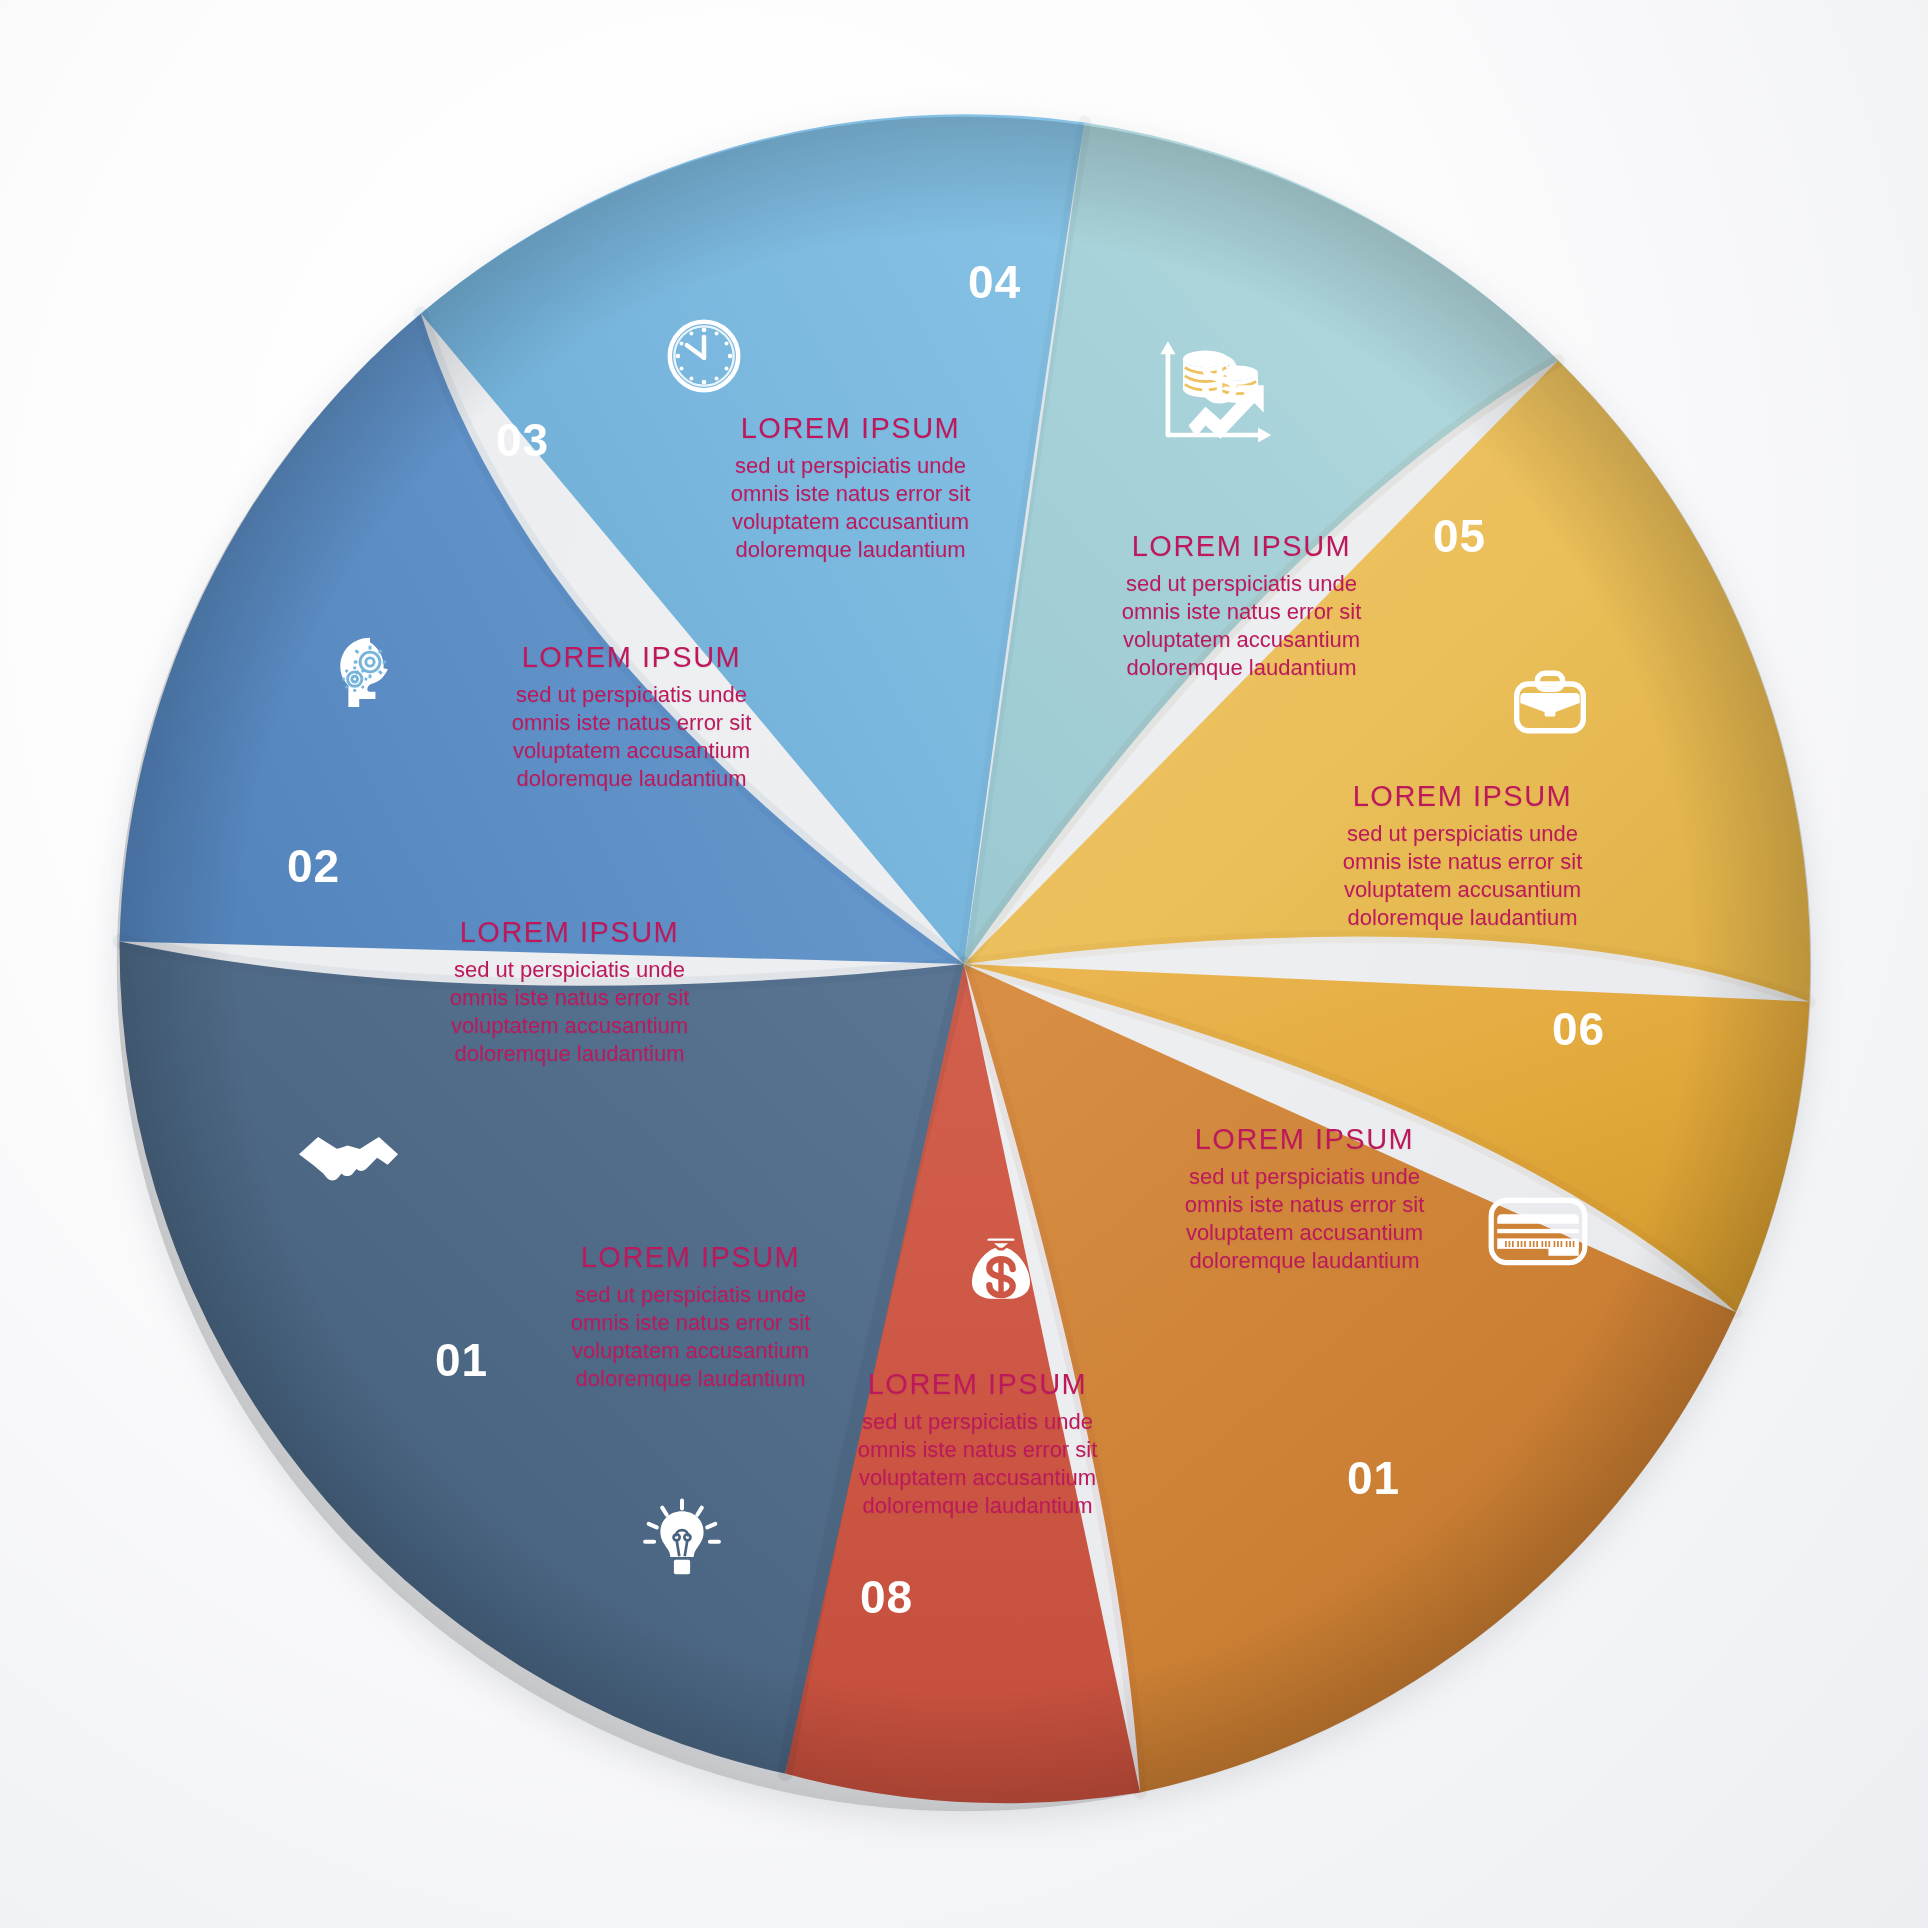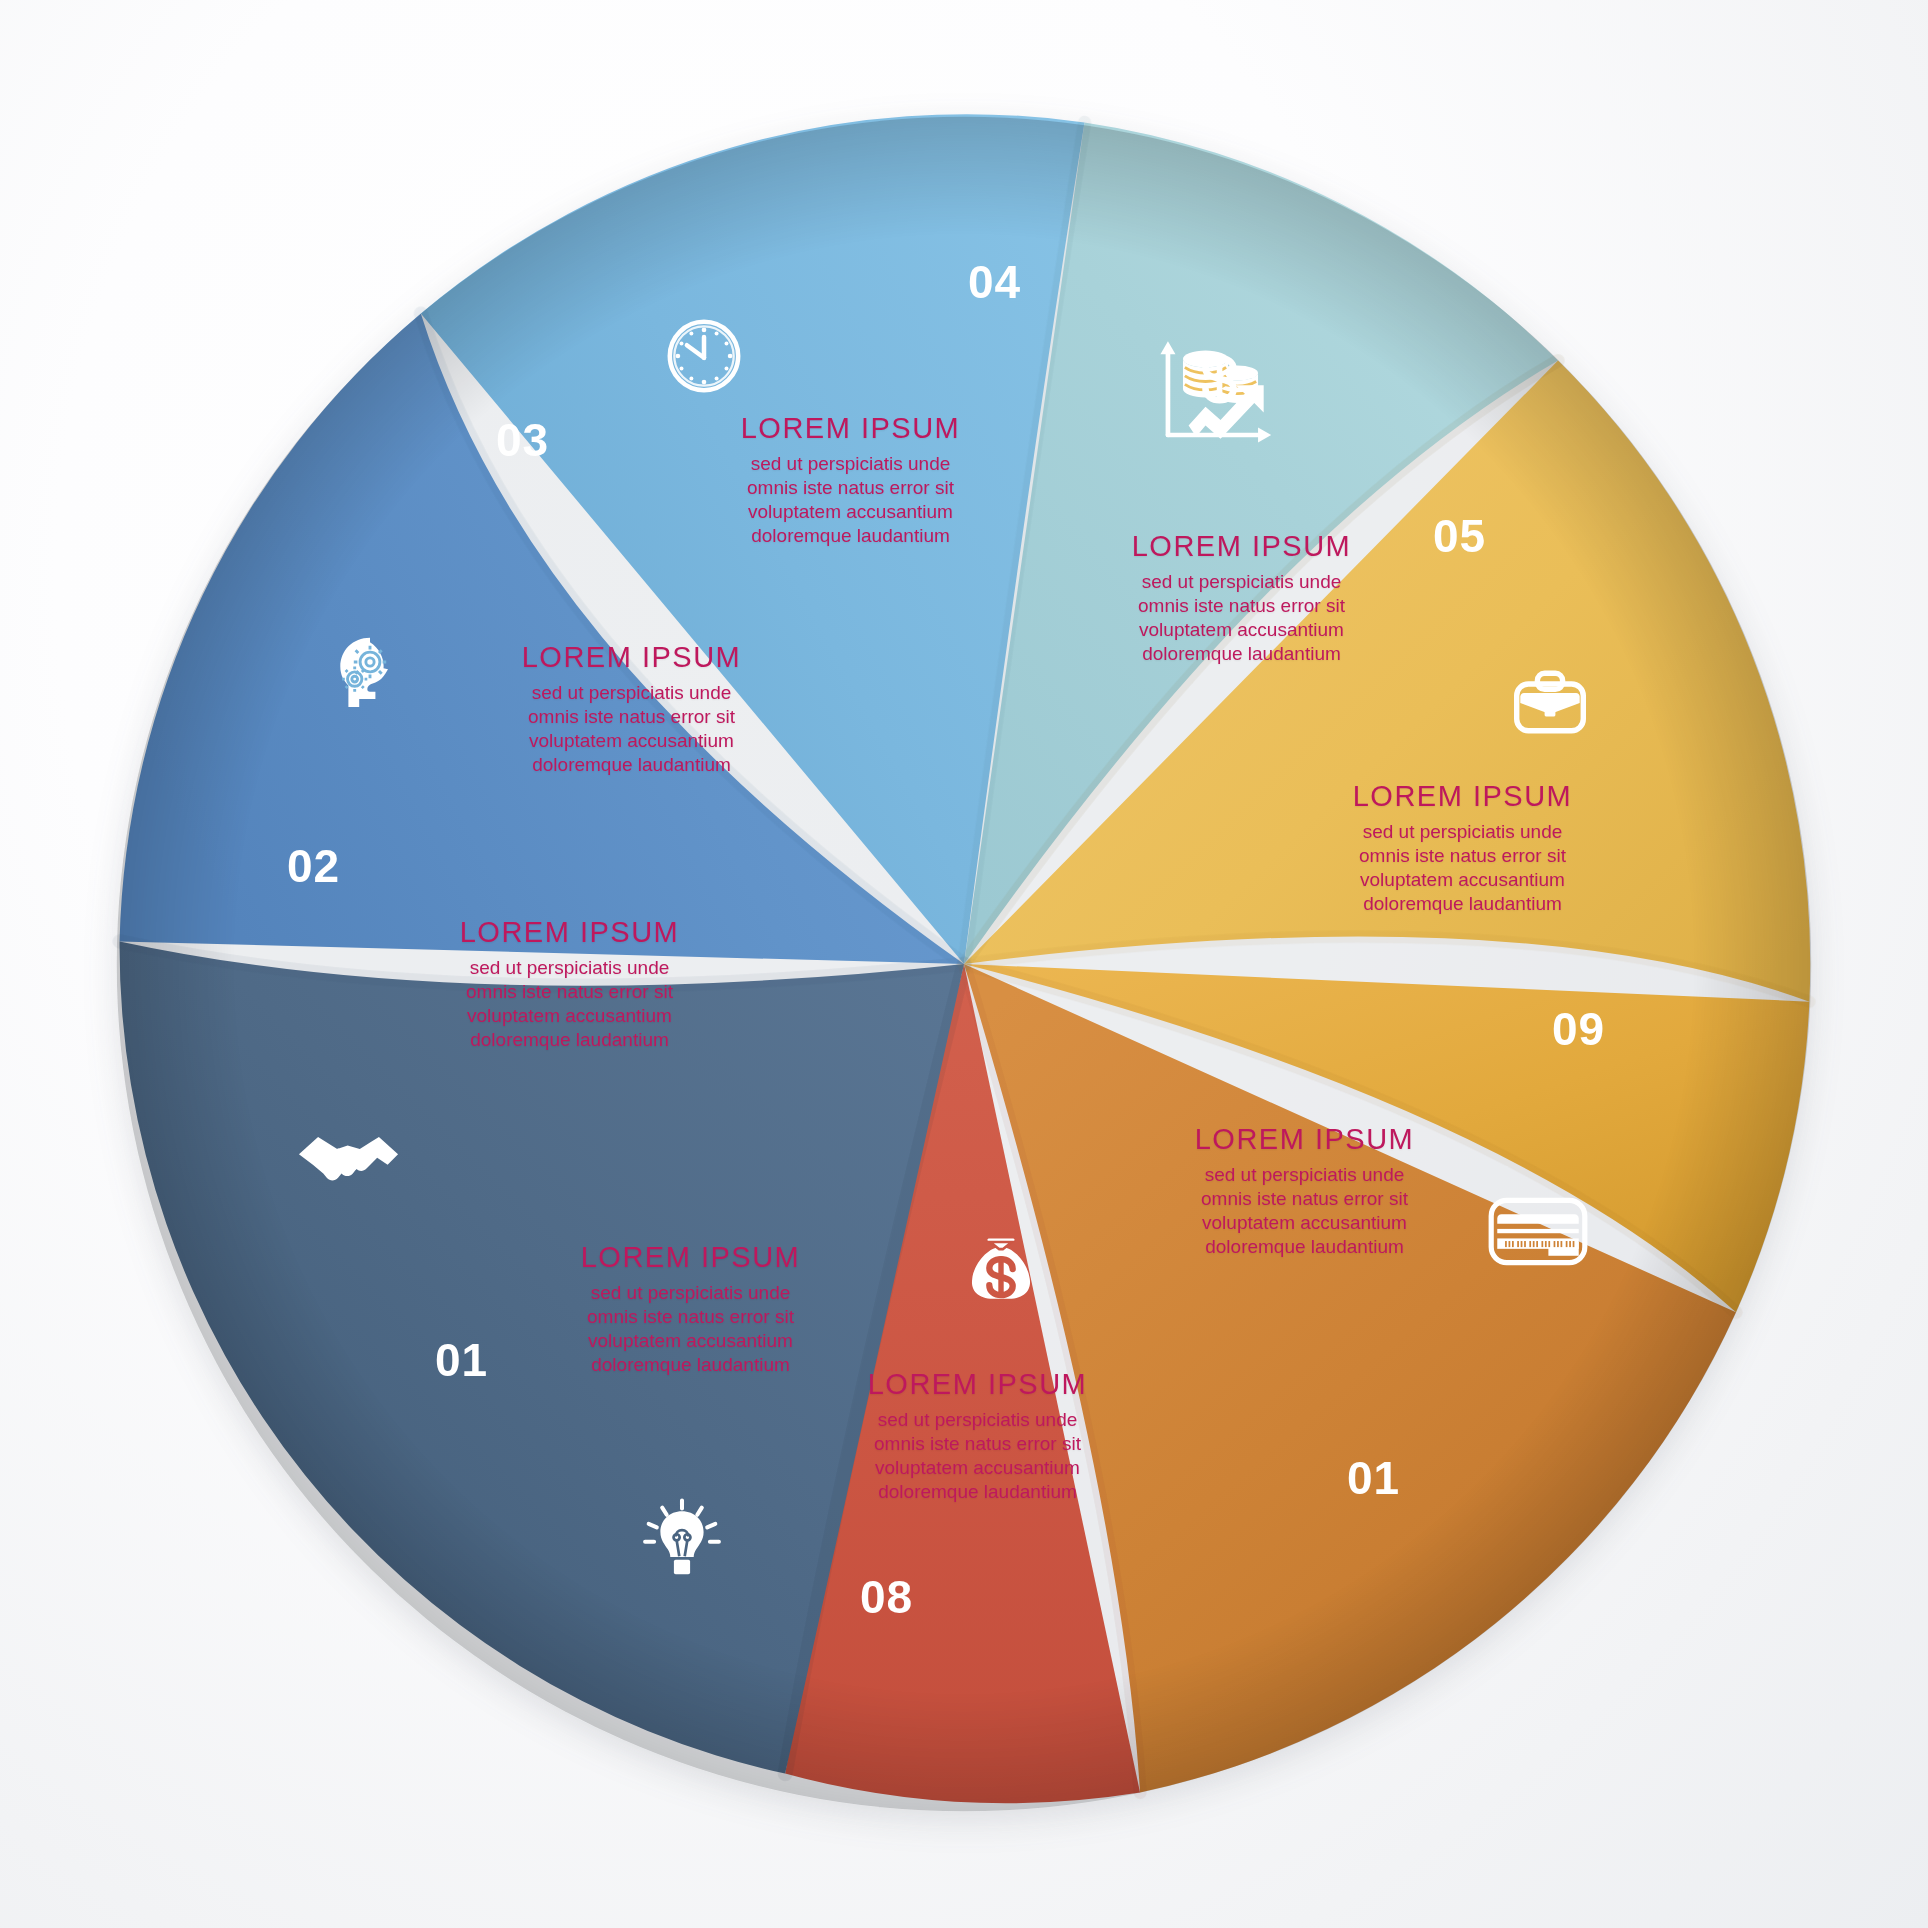--- a/index.html
+++ b/index.html
@@ -36,21 +36,21 @@
     text-shadow: 0 0.9px 1.9px rgba(0,0,0,0.07);
   }
   .seg-title {
     font-size: 29px;
     letter-spacing: 1.5px;
     font-weight: 400;
     margin-bottom: 8.5px;
     white-space: nowrap;
   }
   .seg-body {
-    font-size: 19px;
+    font-size: 22px;
     line-height: 1.28;
     font-weight: 400;
     white-space: nowrap;
   }
   .seg-num {
     position: absolute;
     color: #ffffff;
     font-size: 46px;
     font-weight: bold;
     letter-spacing: 0.9px;
@@ -334,21 +334,21 @@
     </svg>
   </div>
   <div class="seg-text" style="left:1149px; top:1125px; width:311px;">
     <div class="seg-title">LOREM IPSUM</div>
     <div class="seg-body">sed ut perspiciatis unde</div>
     <div class="seg-body">omnis iste natus error sit</div>
     <div class="seg-body">voluptatem accusantium</div>
     <div class="seg-body">doloremque laudantium</div>
   </div>
 
-  <div class="seg-num" style="left:1552px; top:1006px;">09</div>
+  <div class="seg-num" style="left:1552px; top:1006px;">06</div>
   <div class="seg-icon" style="left:1505px; top:657px;">
     <svg viewBox="0 0 100 100">
       <rect x="36" y="18" width="28" height="18" rx="8" fill="none" stroke="#ffffff" stroke-width="6"></rect>
       <rect x="13" y="30" width="74" height="52" rx="13" fill="none" stroke="#ffffff" stroke-width="6"></rect>
       <path fill="#ffffff" d="M21 40h58c2 0 4 2 4 4v7L54 62h-8L17 51v-7c0-2 2-4 4-4z"></path>
       <rect x="44" y="56" width="12" height="10" rx="1.5" fill="#ffffff"></rect>
       <path fill="#ffffff" d="M17 56l29 10v2H21c-2 0-4-2-4-4zM83 56L54 66v2h25c2 0 4-2 4-4z" opacity="0.0"></path>
     </svg>
   </div>
   <div class="seg-text" style="left:1307px; top:782px; width:311px;">

